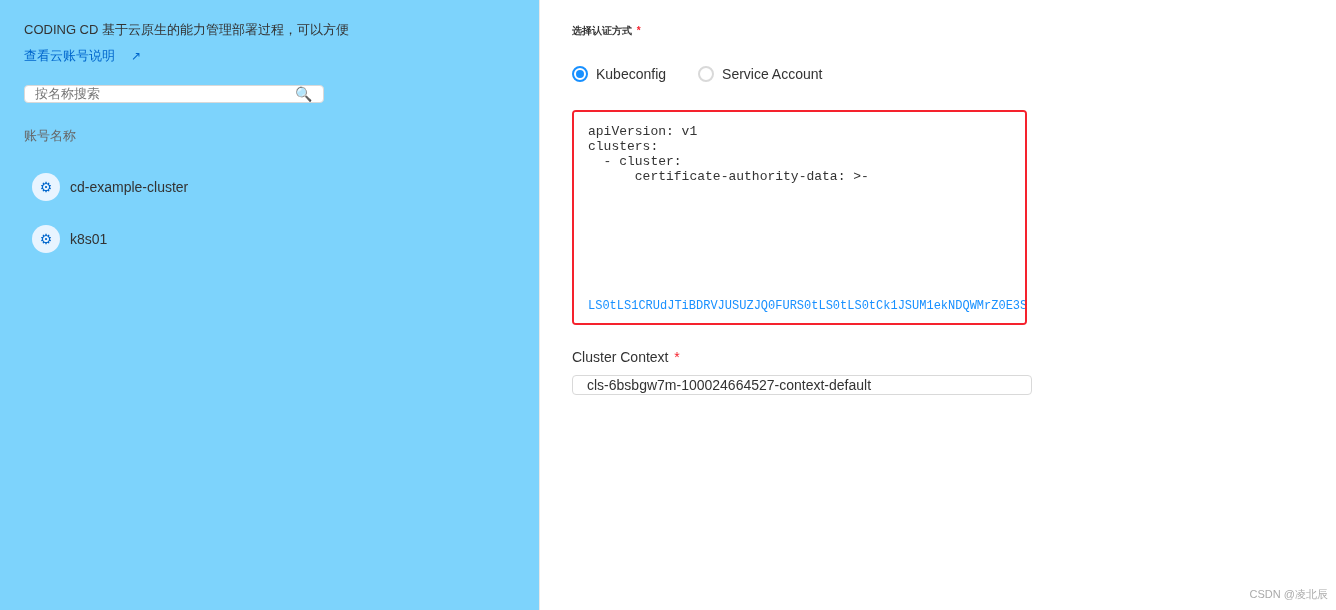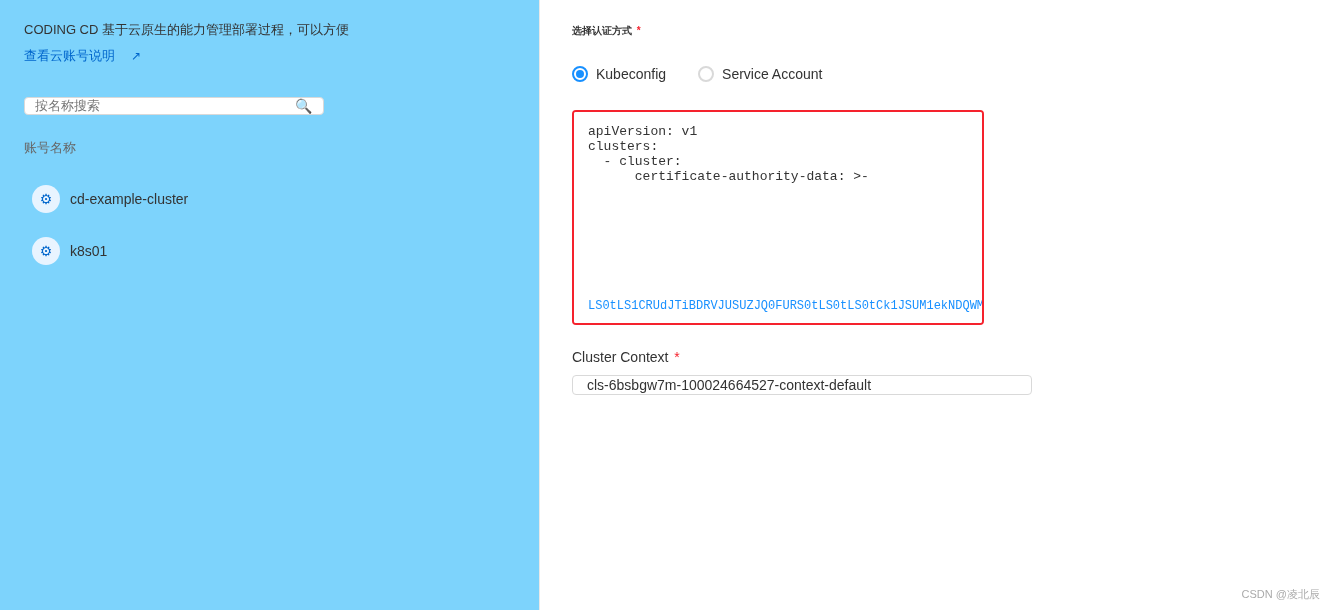--- a/index.html
+++ b/index.html
@@ -28,21 +28,21 @@
       font-size: 13px;
       color: #333;
       line-height: 1.6;
       margin-bottom: 6px;
     }
 
     .link-row {
       display: flex;
       align-items: center;
       gap: 16px;
-      margin-bottom: 32px;
+      margin-bottom: 20px;
       text-align: right;
     }
 
     .link-text {
       color: #0066cc;
       font-size: 13px;
       cursor: pointer;
       text-decoration: none;
     }
 
@@ -175,21 +175,21 @@
       font-size: 14px;
       color: #333;
       margin-bottom: 10px;
     }
 
     .kubeconfig-textarea-wrapper {
       border: 2px solid #f5222d;
       border-radius: 4px;
       overflow: hidden;
       margin-bottom: 24px;
-      width: 412px;
+      width: 455px;
     }
 
     .kubeconfig-textarea {
       width: 100%;
       height: 180px;
       padding: 12px 14px;
       font-family: 'Courier New', monospace;
       font-size: 13px;
       color: #333;
       border: none;
@@ -220,21 +220,21 @@
       padding: 1px 14px;
       font-size: 14px;
       color: #333;
       outline: none;
       background: #fff;
     }
 
     .watermark {
       position: fixed;
       bottom: 8px;
-      right: 16px;
+      right: 8px;
       font-size: 11px;
       color: #aaa;
     }
   </style>
 </head>
 <body>
 
 <div class="left-panel">
   <div class="header-text">CODING CD 基于云原生的能力管理部署过程，可以方便</div>
   <div class="link-row">

